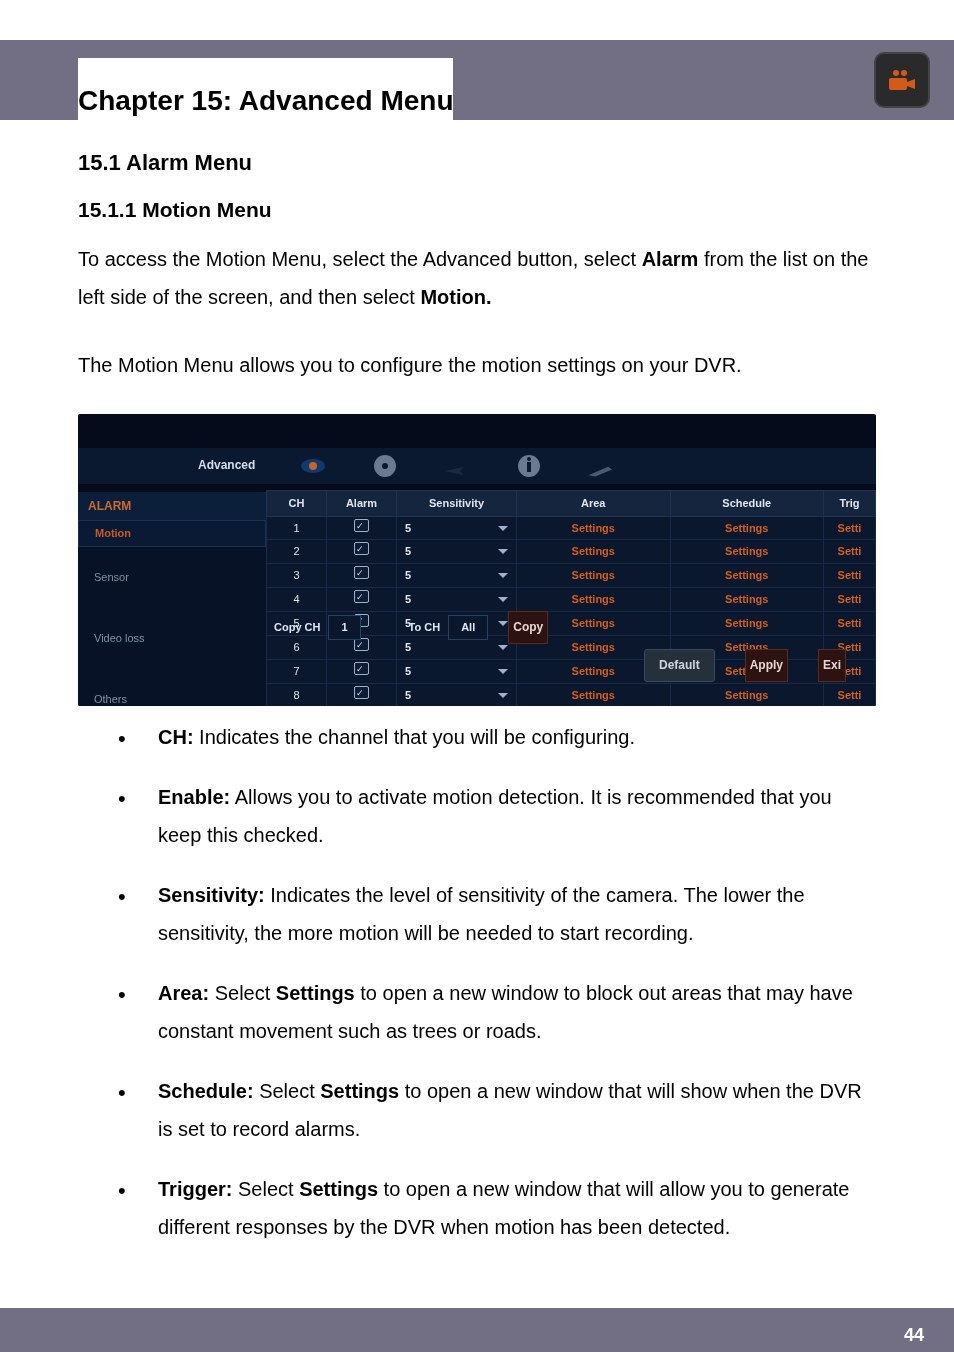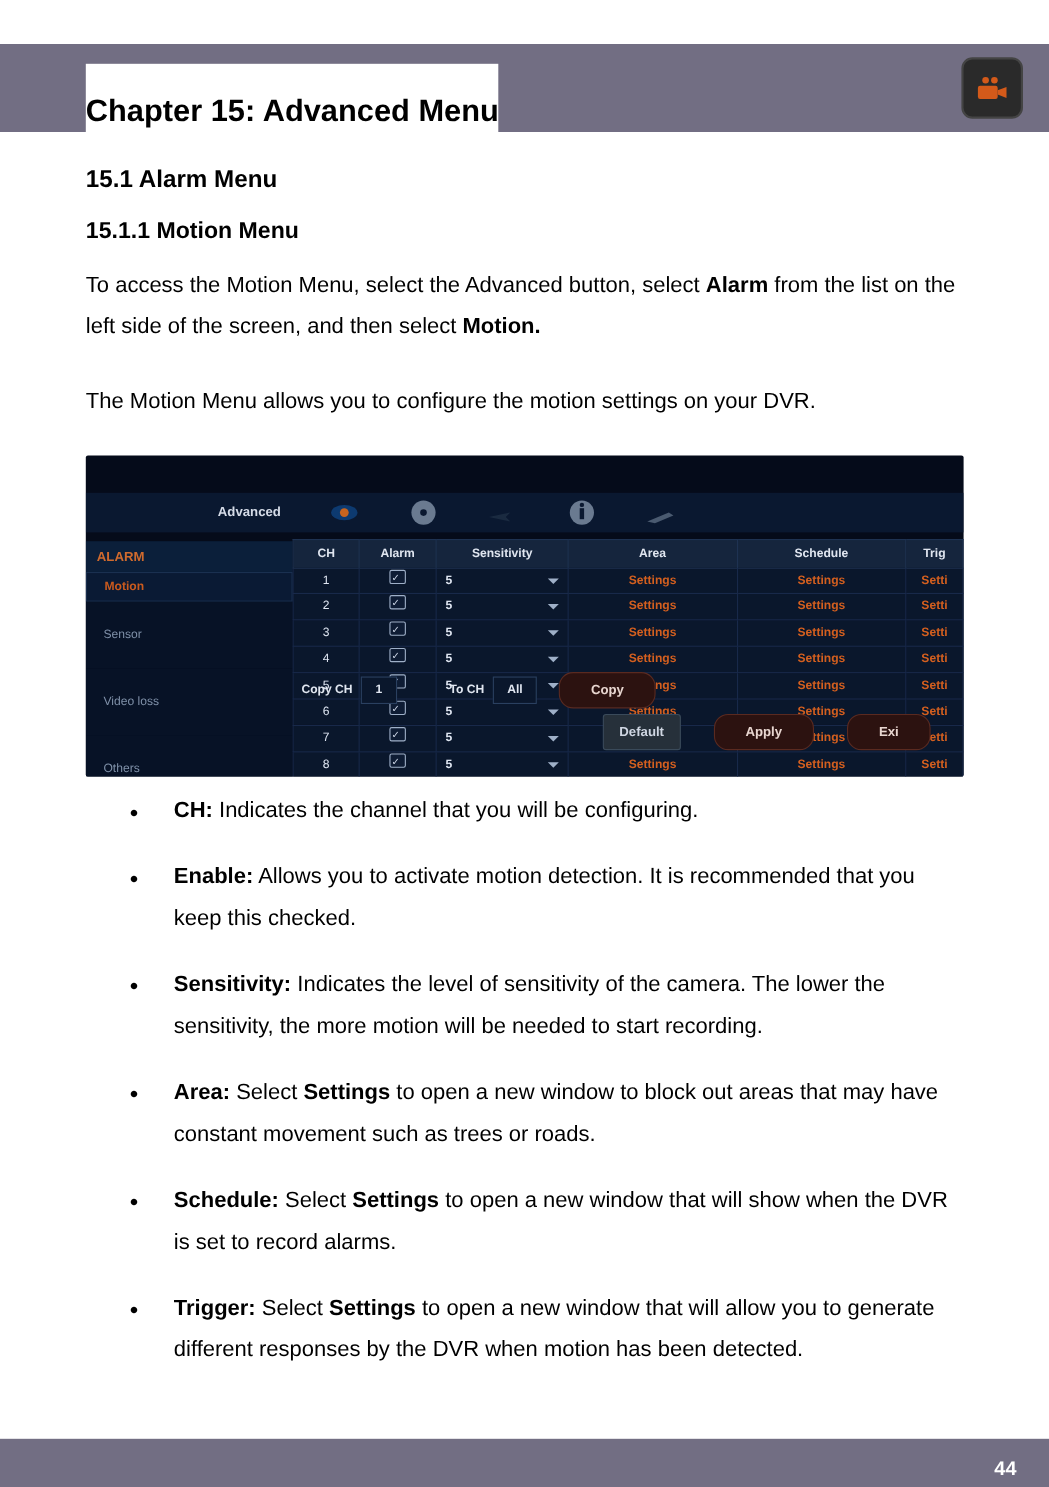--- a/index.html
+++ b/index.html
@@ -28,21 +28,21 @@
   .grid table{border-collapse:collapse;width:100%;table-layout:fixed}
   .grid th{background:#15253d;color:#e0e6f0;font-size:11px;font-weight:bold;padding:2px 4px;border:1px solid #1e3252;text-align:center}
   .grid td{background:#0a172c;color:#dfe6f2;font-size:11px;padding:1px 4px;border:1px solid #18294a;text-align:center;height:14px}
   .chk{display:inline-block;width:13px;height:11px;border:1px solid #9fb0c8;border-radius:2px;position:relative;background:#0e1c34}
   .chk::after{content:"✓";color:#cfd8e8;font-size:9px;position:absolute;left:1px;top:-2px}
   .sens{display:flex;align-items:center;justify-content:space-between;padding:0 4px}
   .sens span{font-weight:bold}
   .sens .arrow{border-left:5px solid transparent;border-right:5px solid transparent;border-top:5px solid #9fb0c8}
   .settxt{color:#d35f1f;font-weight:bold}
   .actions{position:absolute;bottom:24px;right:30px;display:flex;gap:30px}
-  .btn{background:#2c1210;color:#e8d6d0;font-size:12px;font-weight:bold;padding:4px 28px;border:1px solid #5a2a20;border-radius:13px}
+  .btn{background:#2c1210;color:#e8d6d0;font-size:12px;font-weight:bold;padding:4px 4px;border:1px solid #5a2a20;border-radius:0}
   .btnd{background:#26303a;color:#cfd6e2;font-size:12px;font-weight:bold;padding:4px 14px;border:1px solid #3a4a5a;border-radius:3px}
   .copyrow{position:absolute;bottom:62px;left:196px;right:0;display:flex;align-items:center;gap:8px;color:#e0e6f0;font-size:11px;font-weight:bold}
   .copyrow .sel2{background:#0a172c;border:1px solid #2a4060;padding:1px 12px}
   .footbar{background:#726e83;height:52px;position:relative;margin-top:10px}
   .footbar .pg{position:absolute;right:30px;bottom:14px;color:#fff;font-weight:bold;font-size:18px}
 </style>
 </head>
 <body>
 
 <div class="page">

